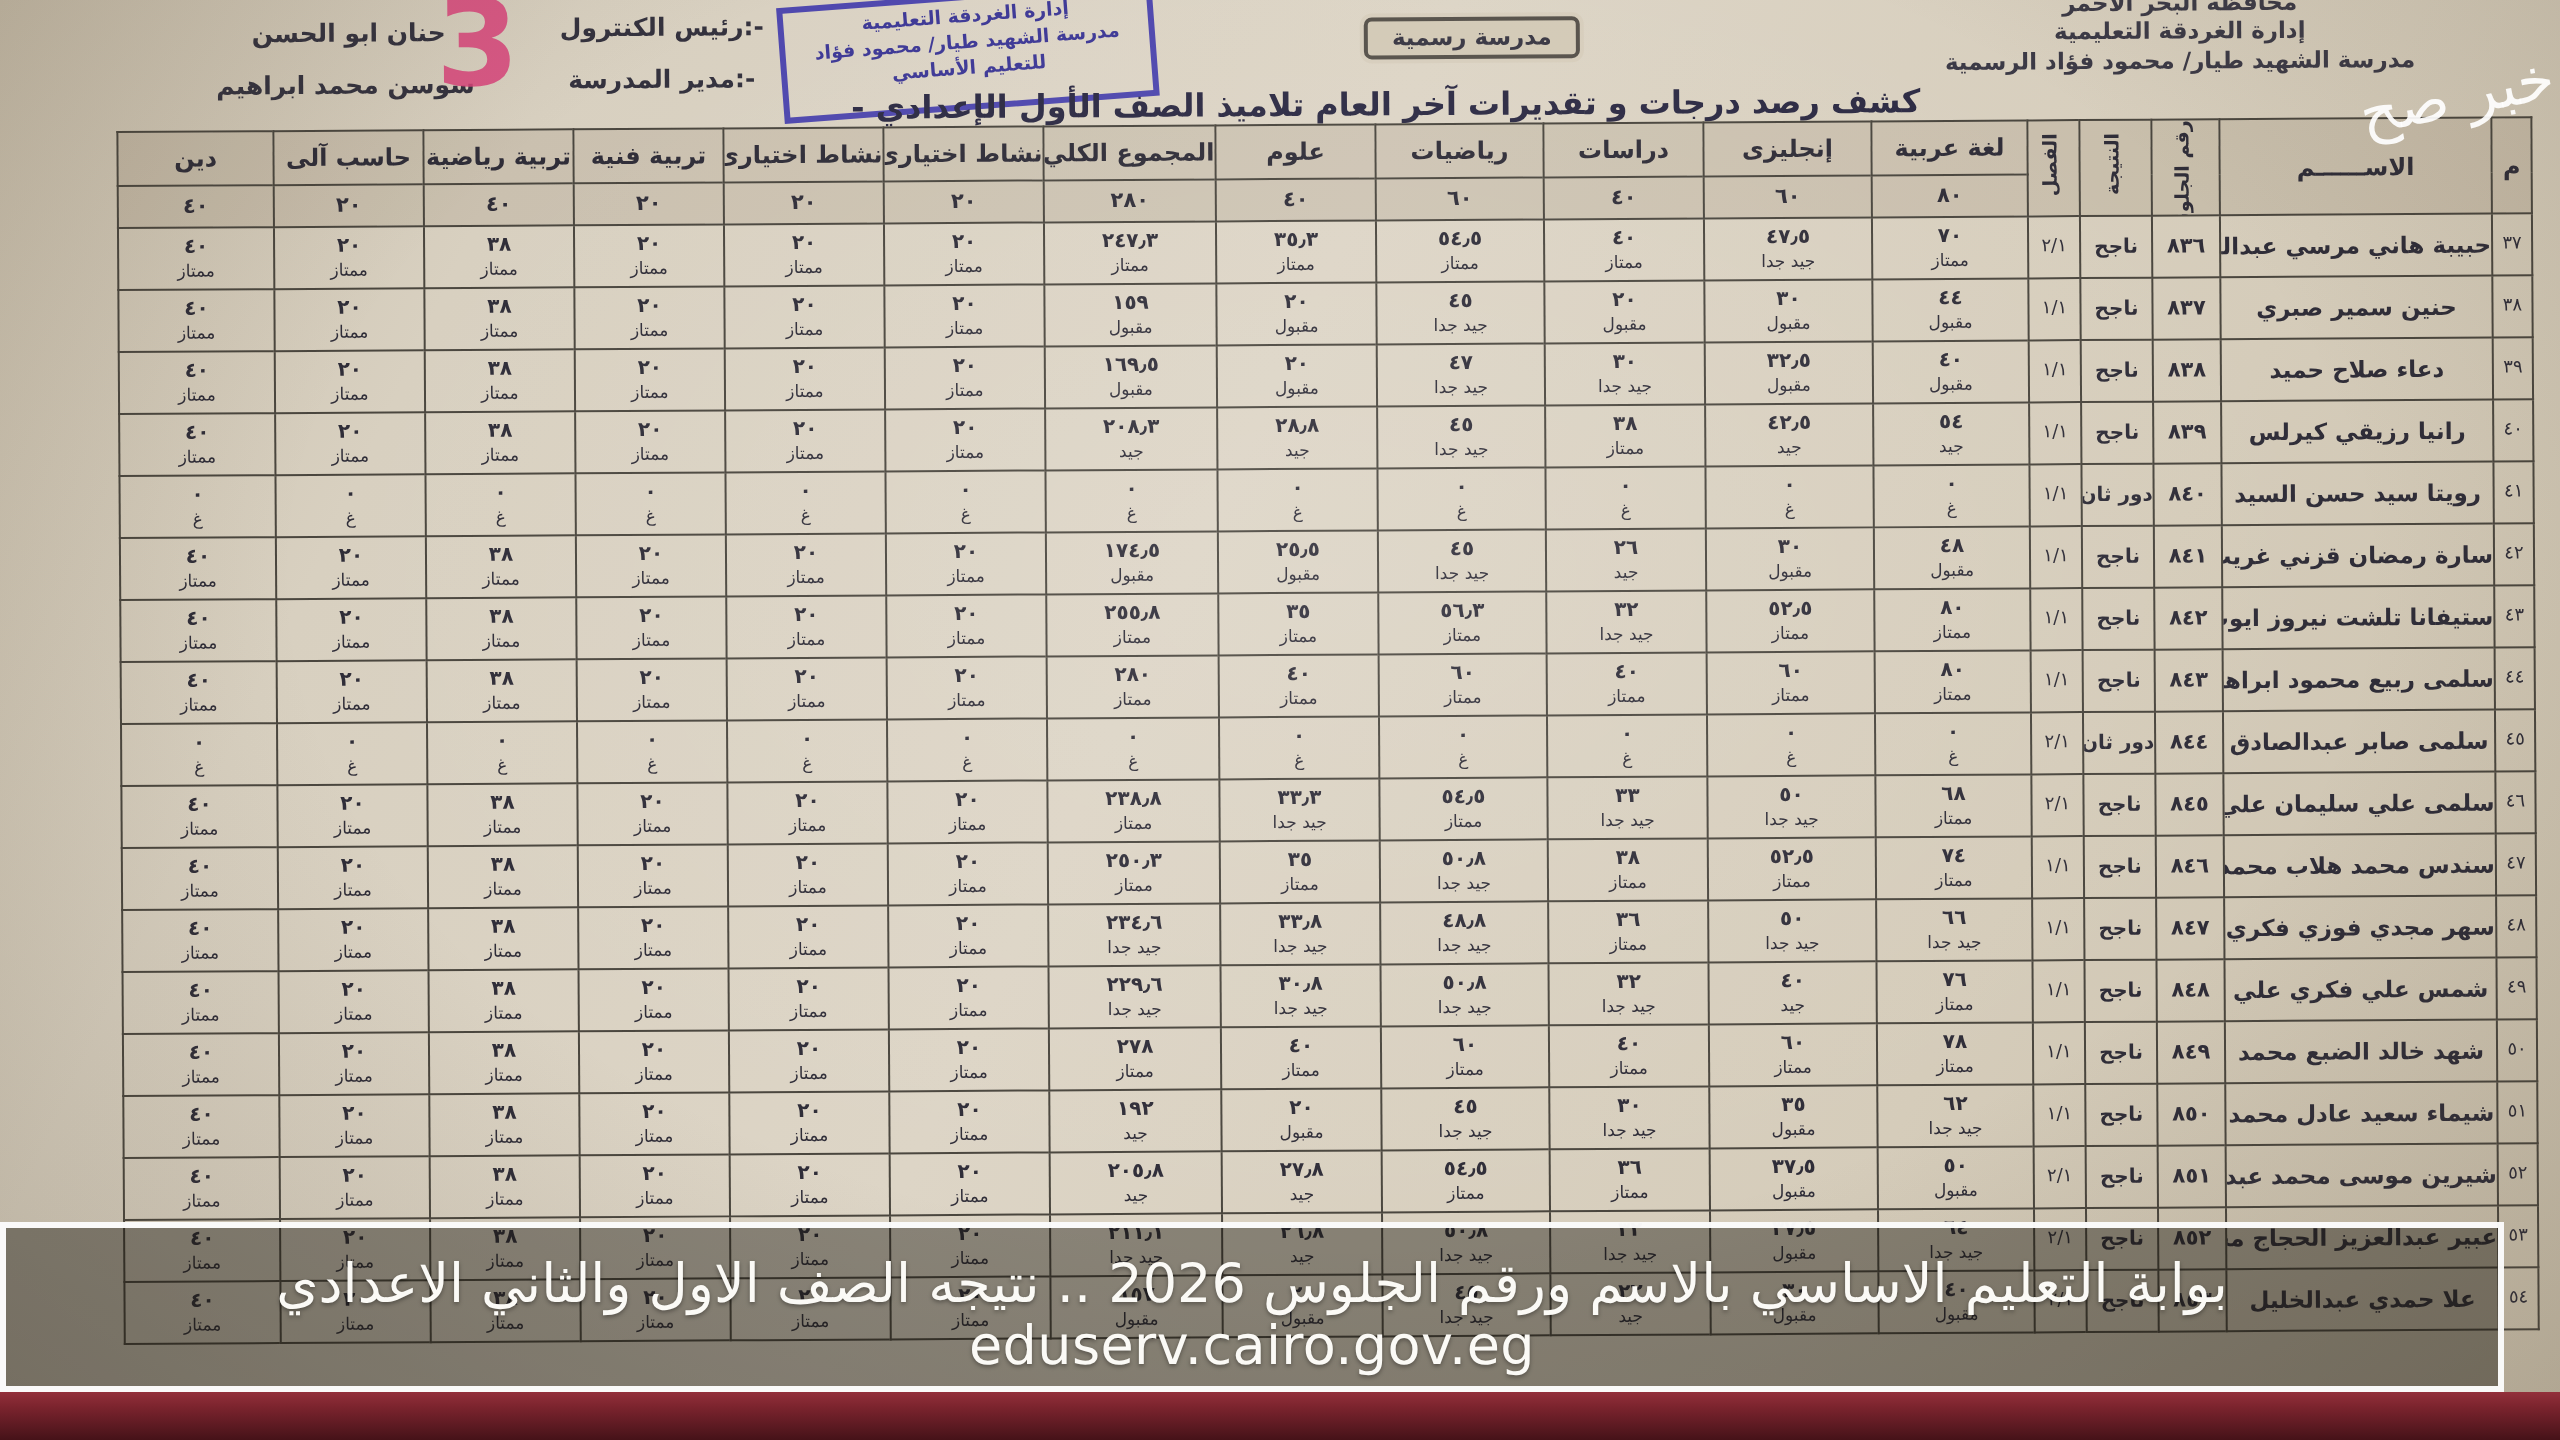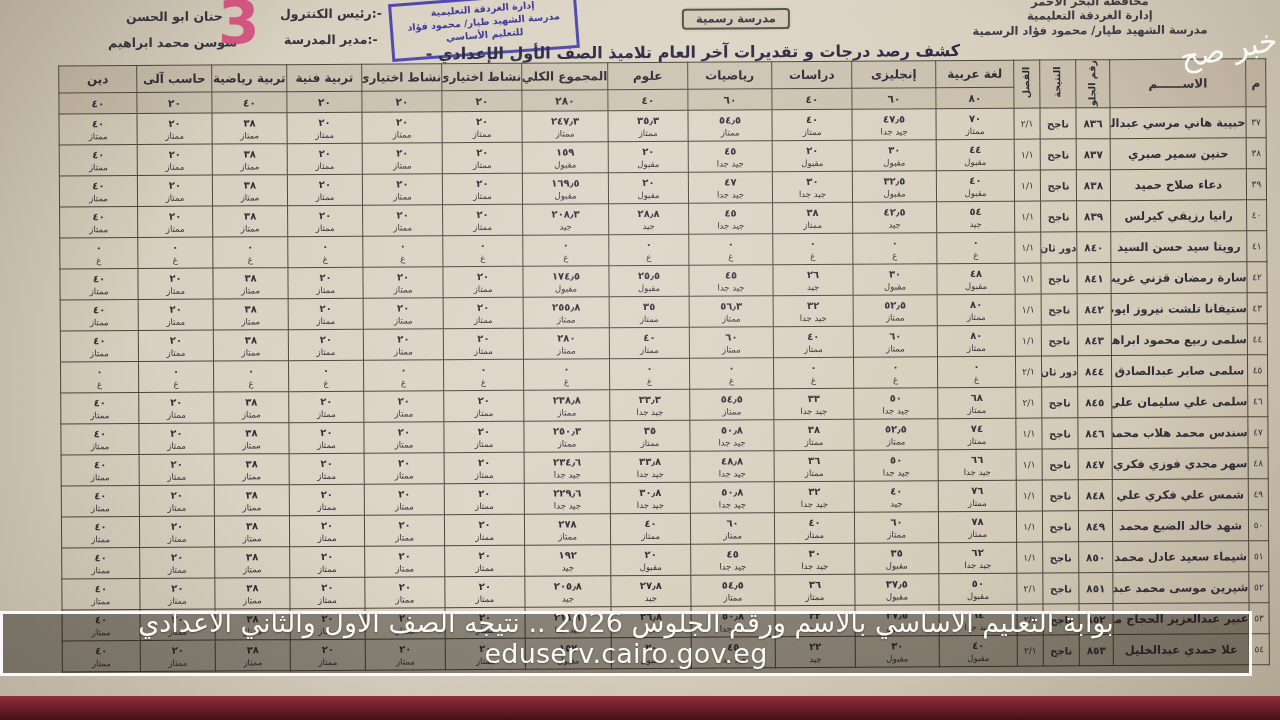--- a/index.html
+++ b/index.html
@@ -51,21 +51,21 @@
   .grades td.seat { font-size:10.5px; font-weight:bold; }
   .grades td.res  { font-size:10px; font-weight:bold; }
   .grades td.cls  { font-size:9px; }
   .grades .sc { font-size:10px; font-weight:bold; line-height:13px; border-bottom:0; }
   .grades .rt { font-size:8.5px; line-height:12px; }
   .vt { display:inline-block; writing-mode:vertical-rl; transform:rotate(180deg);
         font-size:9.5px; line-height:1.1; max-height:44px; }
   th.name-h { letter-spacing:1px; }
 
   
-  .caption-frame { position:absolute; left:0; top:611px; width:1252px; height:65px;
+  .caption-frame { position:absolute; left:0; top:611px; width:1252px; height:85px;
         border:3px solid rgba(255,255,255,0.96); background:rgba(22,18,13,0.42); z-index:5; }
   .caption-text { position:absolute; bottom:4px; left:0; width:100%; text-align:center;
         direction:rtl; font-size:27px; color:#fbfaf6; letter-spacing:.2px;
         text-shadow:0 1px 2px rgba(0,0,0,.35); }
 
   .maroon-strip { position:absolute; left:0; top:696px; width:100%; height:24px; z-index:4;
         background:linear-gradient(180deg,#93303b 0%, #7c242e 30%, #5d1a22 70%, #451218 100%); }
 
   .watermark { position:absolute; top:22px; right:6px; z-index:6;
         transform:rotate(-11deg); transform-origin:top right;

